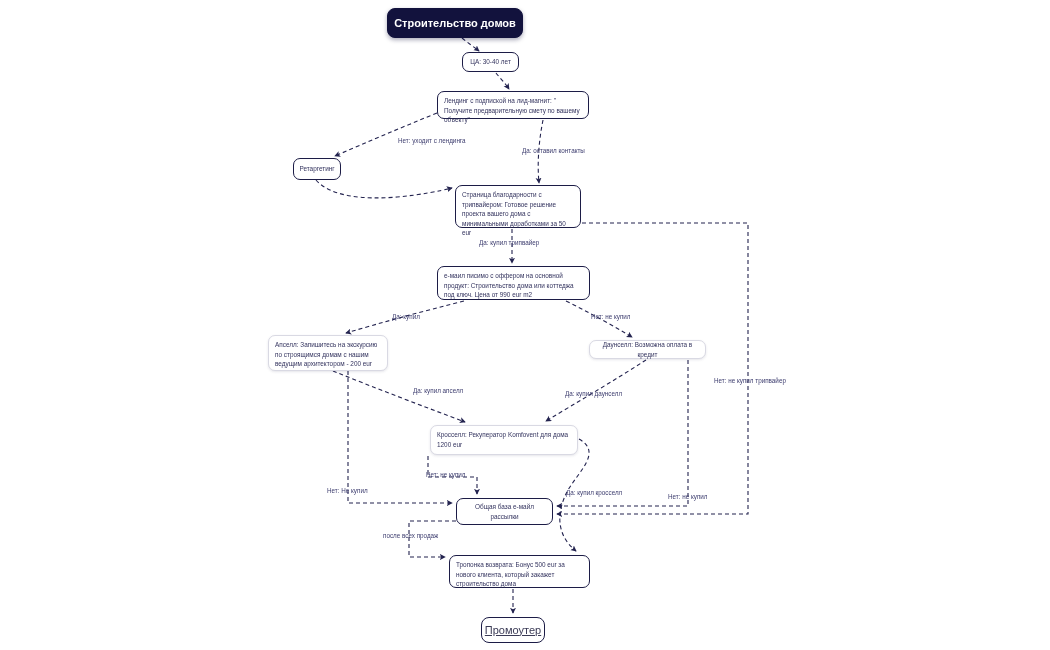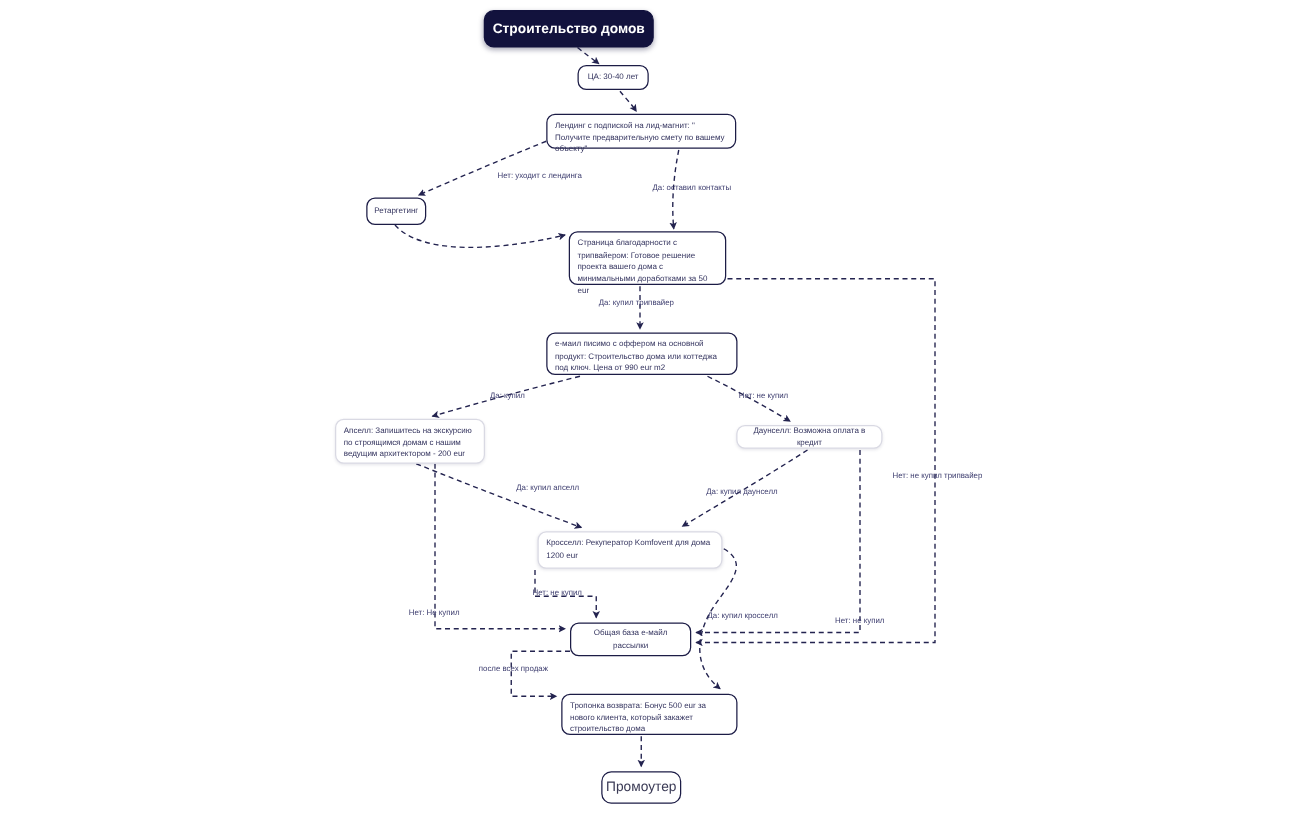--- a/index.html
+++ b/index.html
@@ -14,21 +14,21 @@
     color:#33335e;text-align:left;
   }
   .node.strong{border:1.6px solid #1c1c46;}
   .node.light{border:1px solid #d9d9e3;box-shadow:0 1px 2.5px rgba(40,40,80,0.12);}
   .node.dark{
     background:#12123d;border:1px solid #12123d;color:#ffffff;font-weight:bold;
     font-size:11px;border-radius:8px;display:flex;align-items:center;justify-content:center;
     box-shadow:0 2px 4px rgba(18,18,61,0.35);
   }
   .node.center{display:flex;align-items:center;justify-content:center;text-align:center;}
-  .node.big{font-size:11px;color:#3a3a55;border-width:1.8px;border-radius:8px;}
+  .node.big{font-size:11px;color:#3a3a55;border-width:1.8px;border-radius:8px;text-decoration:underline;}
   .edge-label{
     position:absolute;font-size:6.3px;line-height:1.2;color:#3c3c6e;white-space:nowrap;
   }
 </style>
 </head>
 <body>
 
 <div id="canvas">
 
   <svg id="edges" viewBox="0 0 1050 650" xmlns="http://www.w3.org/2000/svg">

